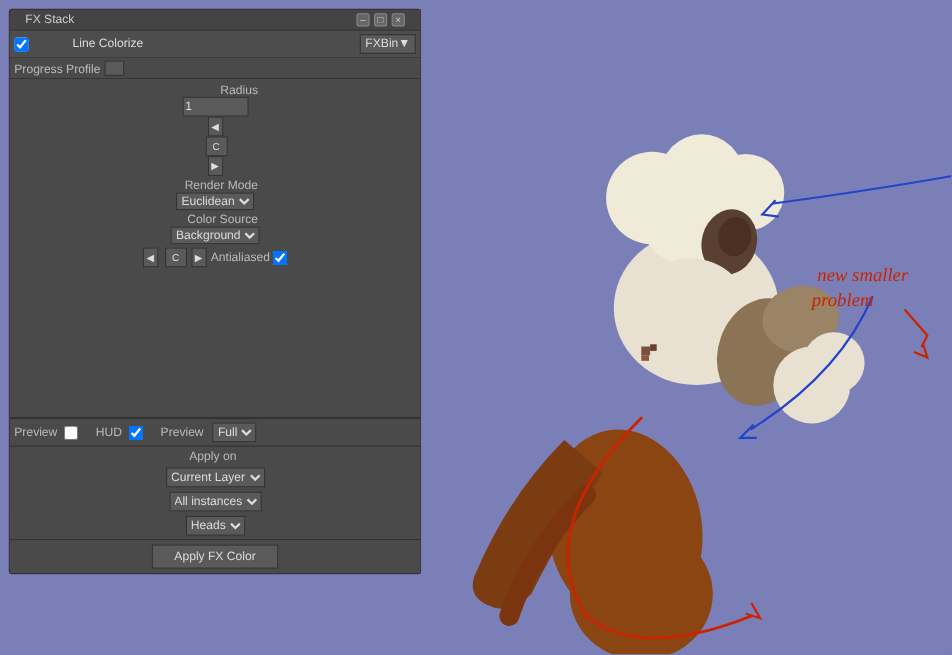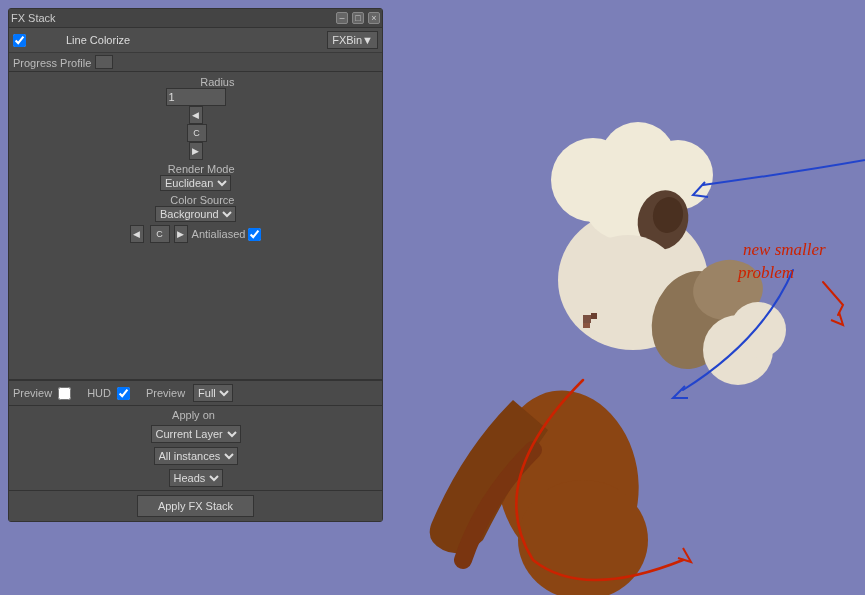--- a/index.html
+++ b/index.html
@@ -20,21 +20,21 @@
       top: 8px;
       left: 8px;
       width: 375px;
       background: #555;
       border: 1px solid #333;
       border-radius: 3px;
     }
 
     .panel-titlebar {
       background: #444;
-      padding: 3px 2px;
+      padding: 3px 14px;
       display: flex;
       align-items: center;
       justify-content: space-between;
       border-bottom: 1px solid #333;
     }
     .panel-titlebar-title {
       font-size: 11px;
       color: #ccc;
     }
     .titlebar-controls {
@@ -381,21 +381,21 @@
       </select>
       <select class="apply-select">
         <option>All instances</option>
       </select>
       <select class="apply-select">
         <option>Heads</option>
       </select>
     </div>
 
     <div class="apply-fx-row">
-      <button class="apply-fx-btn">Apply FX Stack</button>
+      <button class="apply-fx-btn">Apply FX Color</button>
     </div>
 
   </div>
 
 </div>
 
 <div id="canvas-area">
   <svg width="482" height="595" xmlns="http://www.w3.org/2000/svg">
 
     <rect width="482" height="595" fill="#7b7fb8"></rect>

